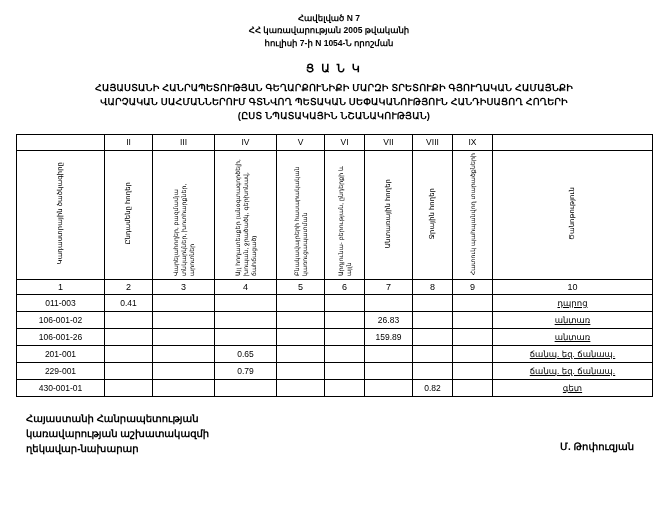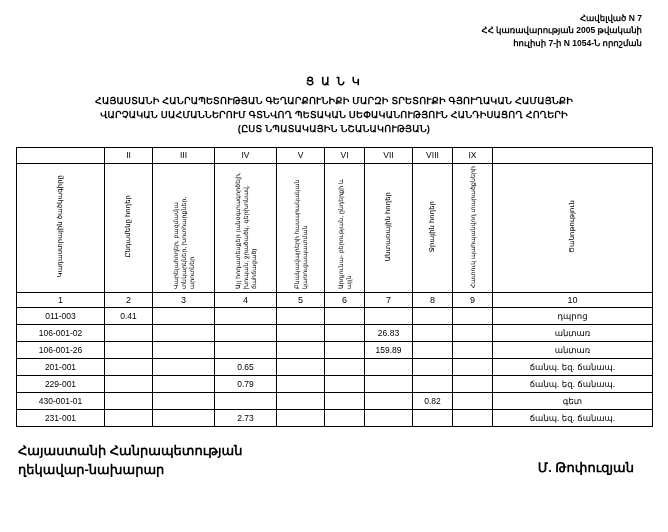--- a/index.html
+++ b/index.html
@@ -16,33 +16,33 @@
     overflow: hidden;
   }
   .page {
     position: relative;
     width: 668px;
     height: 532px;
     box-sizing: border-box;
     padding: 10px 16px 0 16px;
   }
   .header-block {
-    text-align: right;
+    text-align: center;
     font-size: 8.5px;
     font-weight: bold;
     line-height: 1.45;
     margin-top: 2px;
     margin-right: 10px;
   }
   .doc-kind {
     text-align: center;
     font-size: 11px;
     font-weight: bold;
     letter-spacing: 2px;
-    margin-top: 26px;
+    margin-top: 13px;
     margin-bottom: 6px;
   }
   .title {
     text-align: center;
     font-size: 9.5px;
     font-weight: bold;
     line-height: 1.5;
     letter-spacing: 0.2px;
     margin: 0 6px 10px 6px;
   }
@@ -111,35 +111,37 @@
   }
   td.code {
     text-align: left;
     padding-left: 3px;
     font-size: 8.5px;
   }
   td.note {
     text-align: left;
     padding-left: 4px;
     font-size: 8px;
+    text-decoration: underline;
   }
   tr.totalrow td {
     height: 17px;
     font-weight: normal;
     font-size: 8.5px;
   }
 
   .footer {
     margin-top: 14px;
     display: flex;
     justify-content: space-between;
     align-items: flex-end;
-    font-size: 13px;
+    font-size: 10px;
     font-weight: bold;
     padding: 0 18px 0 2px;
+    margin-left: 8px;
   }
   .footer .left {
     line-height: 1.5;
     text-align: left;
   }
   .footer .right {
     line-height: 1.5;
     text-align: right;
     padding-bottom: 2px;
   }
@@ -288,37 +290,26 @@
       <td></td>
       <td></td>
       <td></td>
       <td></td>
       <td></td>
       <td>0.82</td>
       <td></td>
       <td class="note">գետ</td>
     </tr>
 
-    <tr class="datarow">
-      <td class="code">231-001</td>
-      <td></td>
-      <td></td>
-      <td>2.73</td>
-      <td></td>
-      <td></td>
-      <td></td>
-      <td></td>
-      <td></td>
-      <td class="note">ճանպ. եզ. ճանապ.</td>
-    </tr>
 
   </tbody>
     </table>
 
   <div class="footer">
     <div class="left">
       <div>Հայաստանի Հանրապետության</div>
+      <div>կառավարության աշխատակազմի</div>
       <div>ղեկավար-նախարար</div>
     </div>
     <div class="right">Մ. Թոփուզյան</div>
   </div>
 
 </div>
 
 </body></html>

